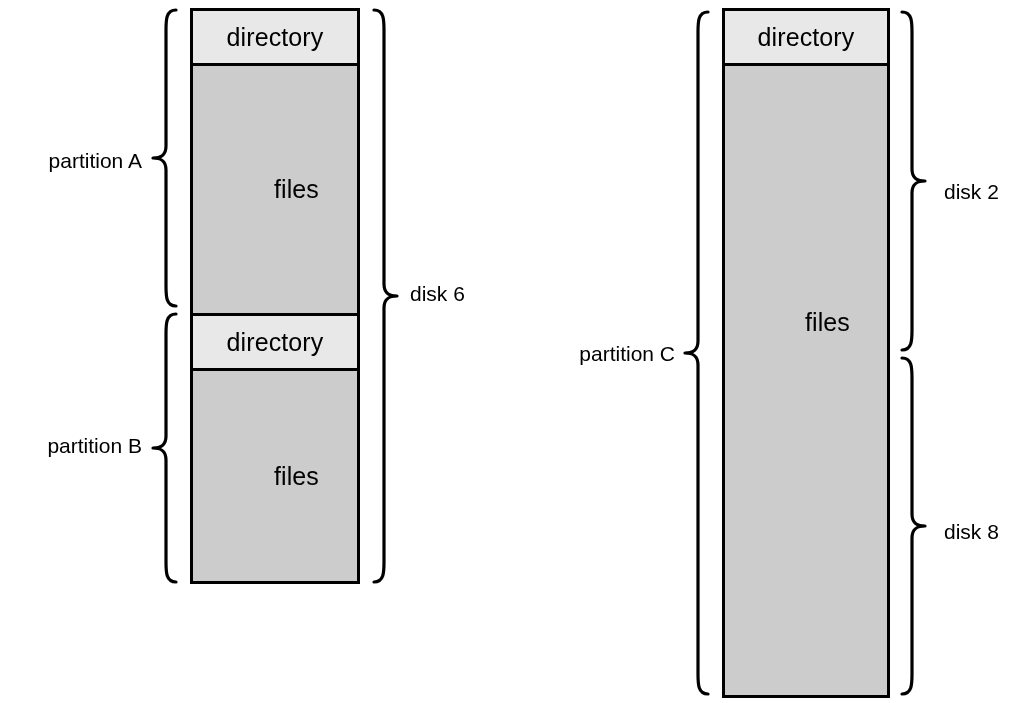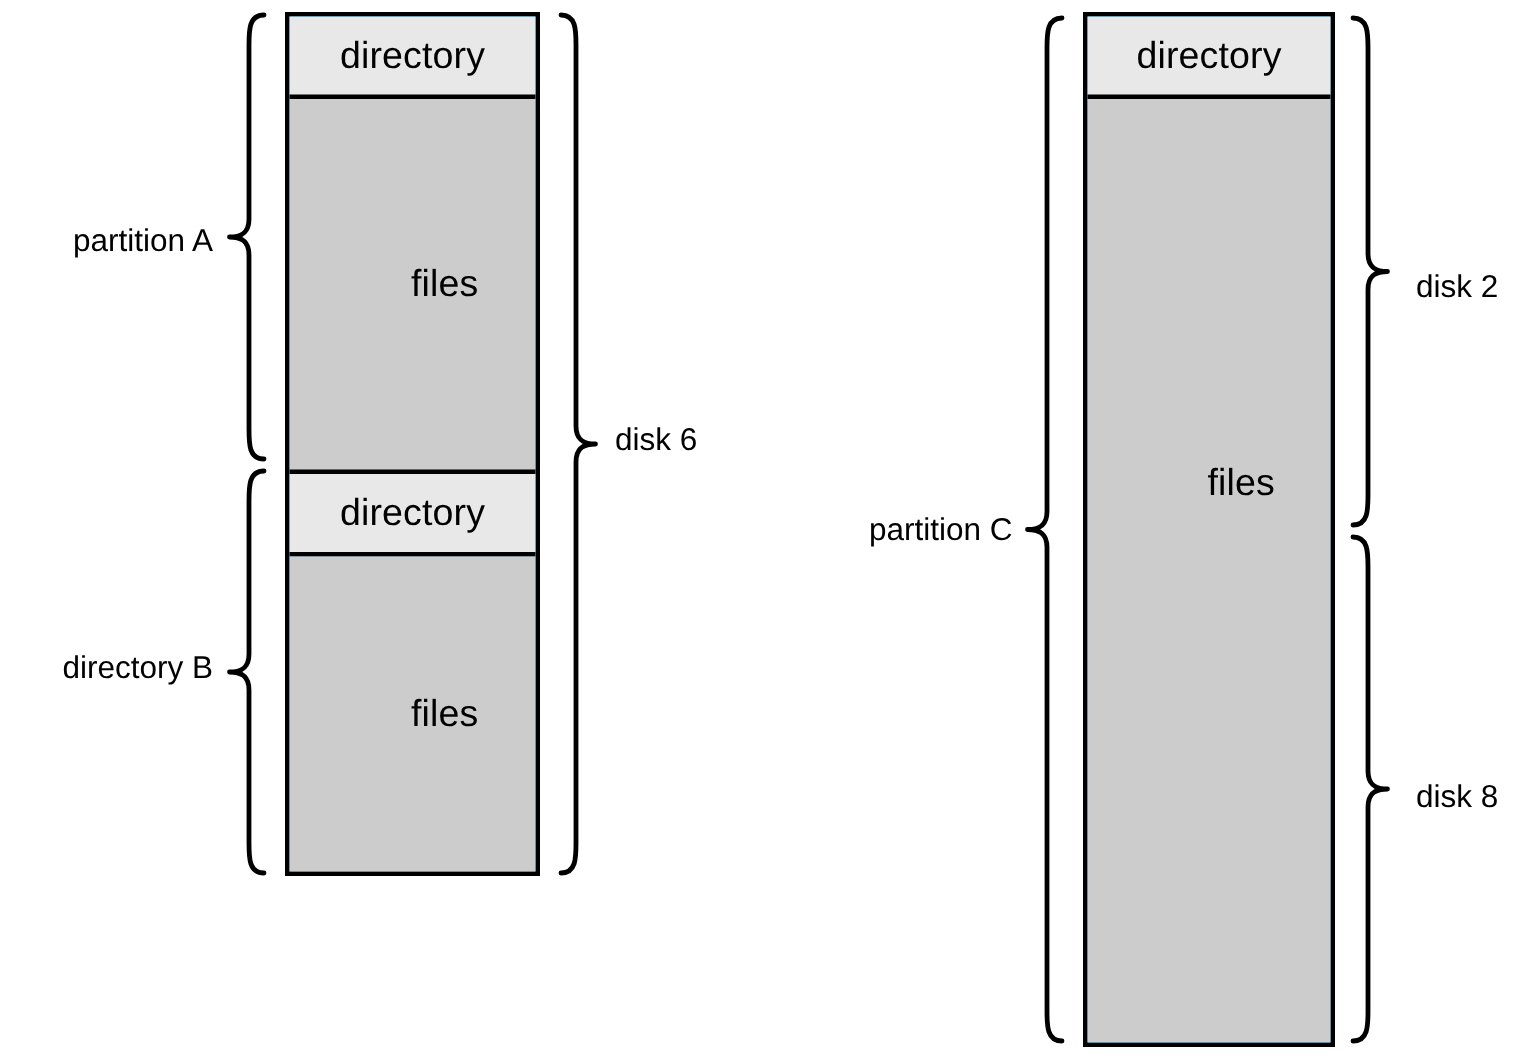--- a/index.html
+++ b/index.html
@@ -85,21 +85,21 @@
   </div>
 
   <div class="edge-label right-align" style="left:0px; top:150px; width:142px;">partition A</div>
 
   <div class="brace" style="left:150px; top:312px; width:28px; height:272px;">
     <svg width="28" height="272" viewBox="0 0 28 272" preserveAspectRatio="none">
       <path d="M26,2 C16,2 16,12 16,22 L16,124 C16,134 10,136 3,136 C10,136 16,138 16,148 L16,250 C16,260 16,270 26,270"></path>
     </svg>
   </div>
 
-  <div class="edge-label right-align" style="left:0px; top:435px; width:142px;">directory B</div>
+  <div class="edge-label right-align" style="left:0px; top:435px; width:142px;">partition B</div>
 
   <div class="disk-column" style="left:190px; top:8px; width:170px; height:576px;">
     <div class="band band-directory" style="top:0px; height:55px;">
       <span>directory</span>
     </div>
     <div class="band band-files" style="top:55px; height:247px;">
       <span>files</span>
     </div>
     <div class="band band-directory band-divider-top" style="top:302px; height:58px;">
       <span>directory</span>

